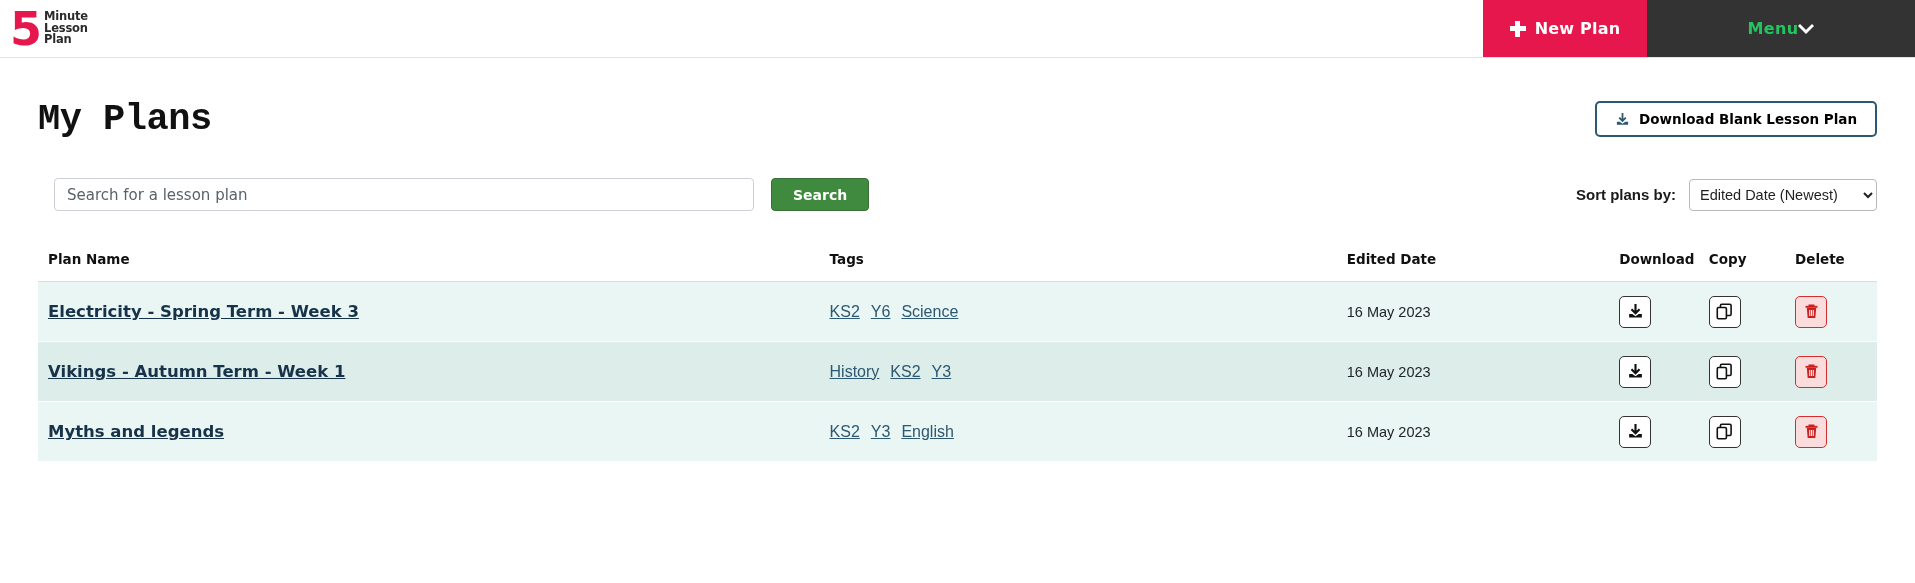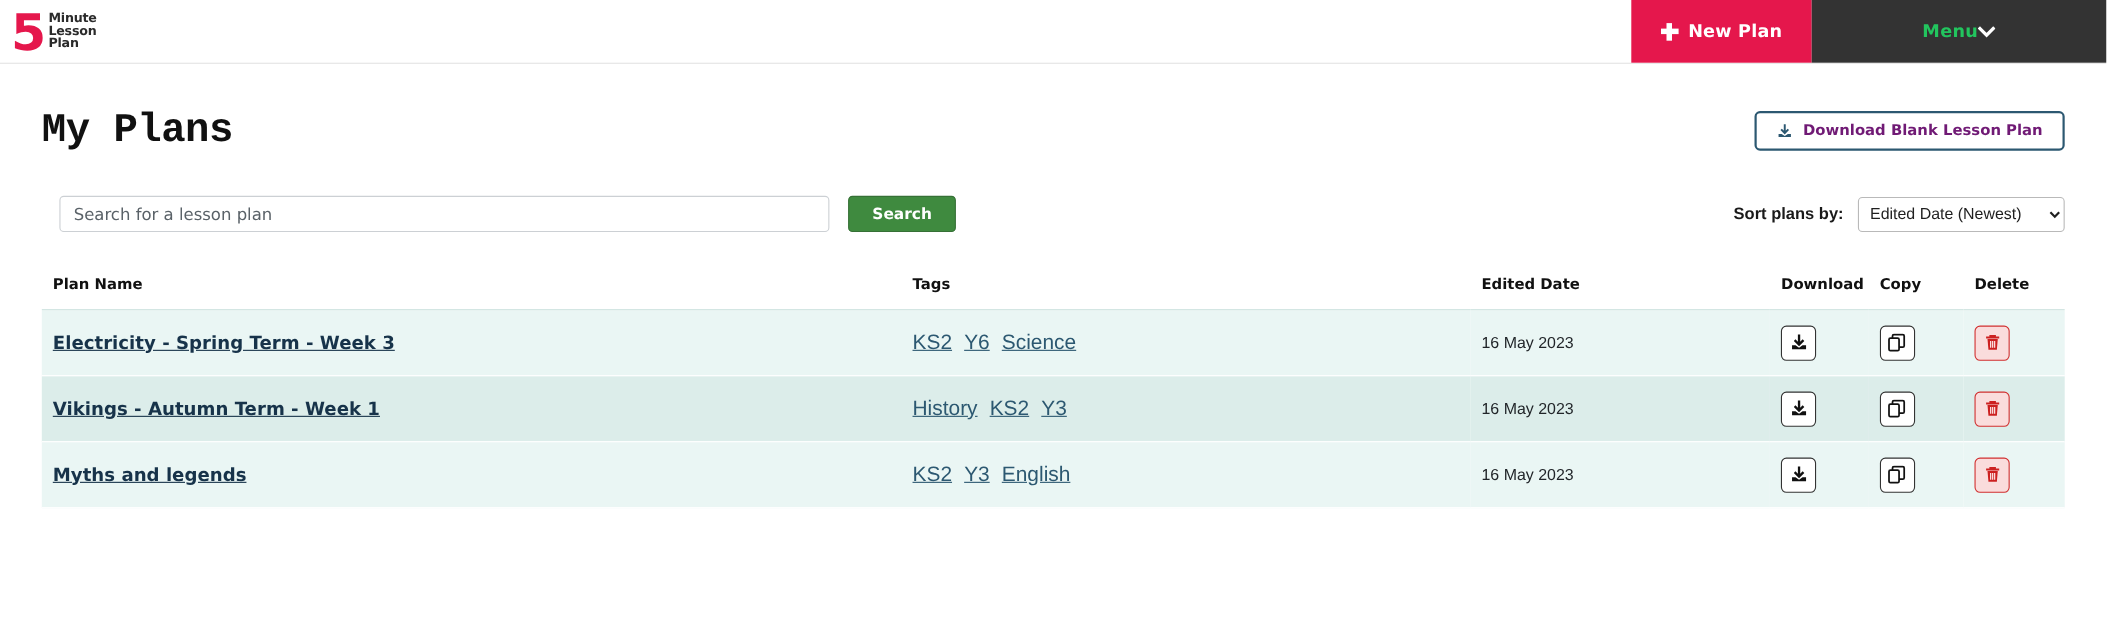--- a/index.html
+++ b/index.html
@@ -110,21 +110,21 @@
     color: #111111;
     letter-spacing: -0.5px;
   }
   .btn-download-blank {
     display: inline-flex;
     align-items: center;
     gap: 9px;
     border: 2px solid #2c5871;
     border-radius: 5px;
     background: #ffffff;
-    color: #701a75;
+    color: #000000;
     padding: 8px 18px;
     font-family: "DejaVu Sans", sans-serif;
     font-weight: bold;
     font-size: 13.5px;
     cursor: pointer;
     white-space: nowrap;
   }
 
   
   .search-row {
@@ -219,21 +219,21 @@
     font-family: "DejaVu Sans", sans-serif;
     font-weight: bold;
     font-size: 16.5px;
     color: #17334a;
     text-decoration: underline;
     cursor: pointer;
   }
   .tags { display: flex; gap: 11px; }
   .tag-link {
     font-family: "Liberation Sans", sans-serif;
-    font-size: 19px;
+    font-size: 16px;
     color: #2c5871;
     text-decoration: underline;
     cursor: pointer;
   }
   .date-cell {
     font-family: "Liberation Sans", sans-serif;
     font-size: 14.5px;
     color: #212529;
   }
 

